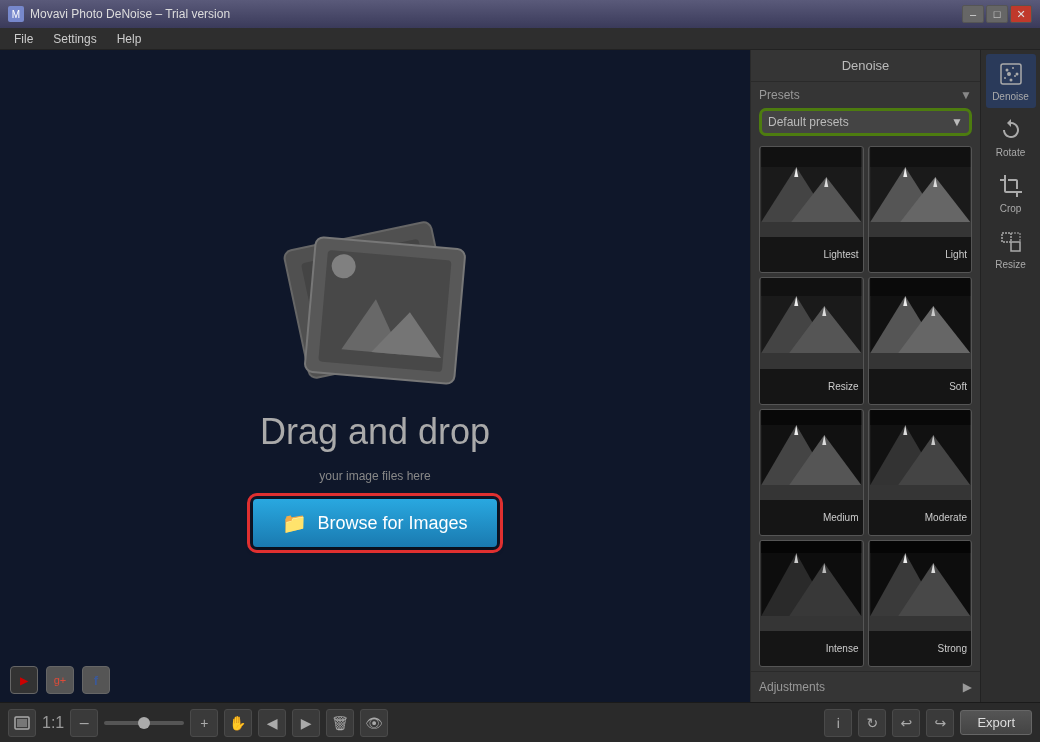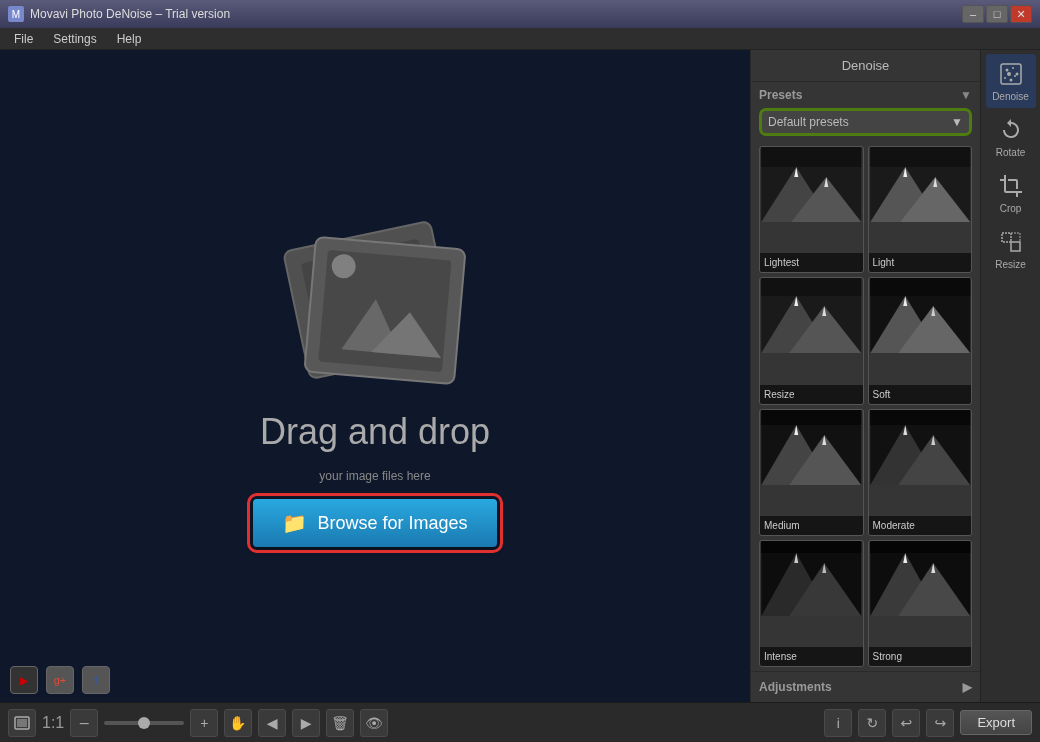--- a/index.html
+++ b/index.html
@@ -155,21 +155,20 @@
       color: #bbb;
       border-bottom: 1px solid #2a2a2a;
     }
     .panel-label {
       padding: 6px 8px;
       font-size: 12px;
       color: #999;
       display: flex;
       align-items: center;
       justify-content: space-between;
-      font-weight: bold;
     }
     .presets-dropdown {
       margin: 0 8px 6px;
       background: #444;
       border: 3px solid #4d7c0f;
       color: #bbb;
       border-radius: 7px;
       font-size: 12px;
       padding: 4px 6px;
       width: calc(100% - 16px);
@@ -192,33 +191,32 @@
       overflow: hidden;
       cursor: pointer;
       border: 1px solid #555;
     }
     .preset-label {
       position: absolute;
       bottom: 0; left: 0; right: 0;
       background: rgba(0,0,0,0.6);
       color: #ccc;
       font-size: 10px;
-      padding: 4px 4px;
-      text-align: left;
+      padding: 12px 4px;
+      text-align: right;
     }
     .adjustments-bar {
       padding: 8px;
       border-top: 1px solid #2a2a2a;
       display: flex;
       align-items: center;
       justify-content: space-between;
       font-size: 12px;
       color: #999;
       cursor: pointer;
-      font-weight: bold;
     }
 
     
     .toolbar-right {
       width: 60px;
       background: #2e2e2e;
       border-left: 1px solid #222;
       display: flex;
       flex-direction: column;
       align-items: center;

